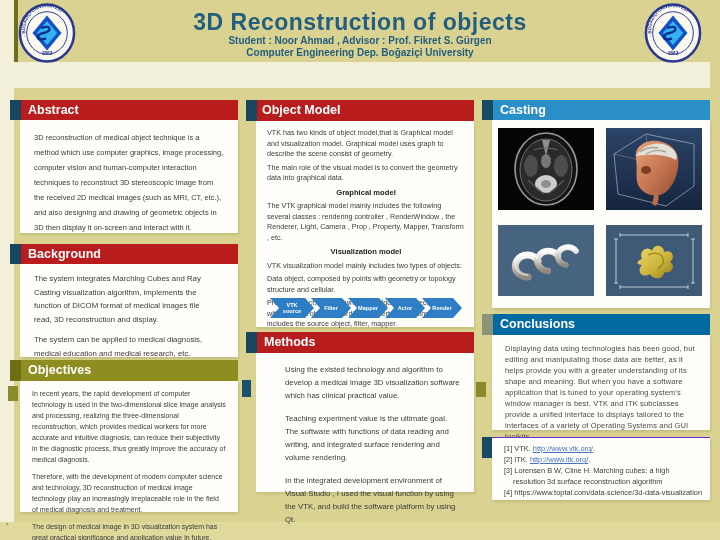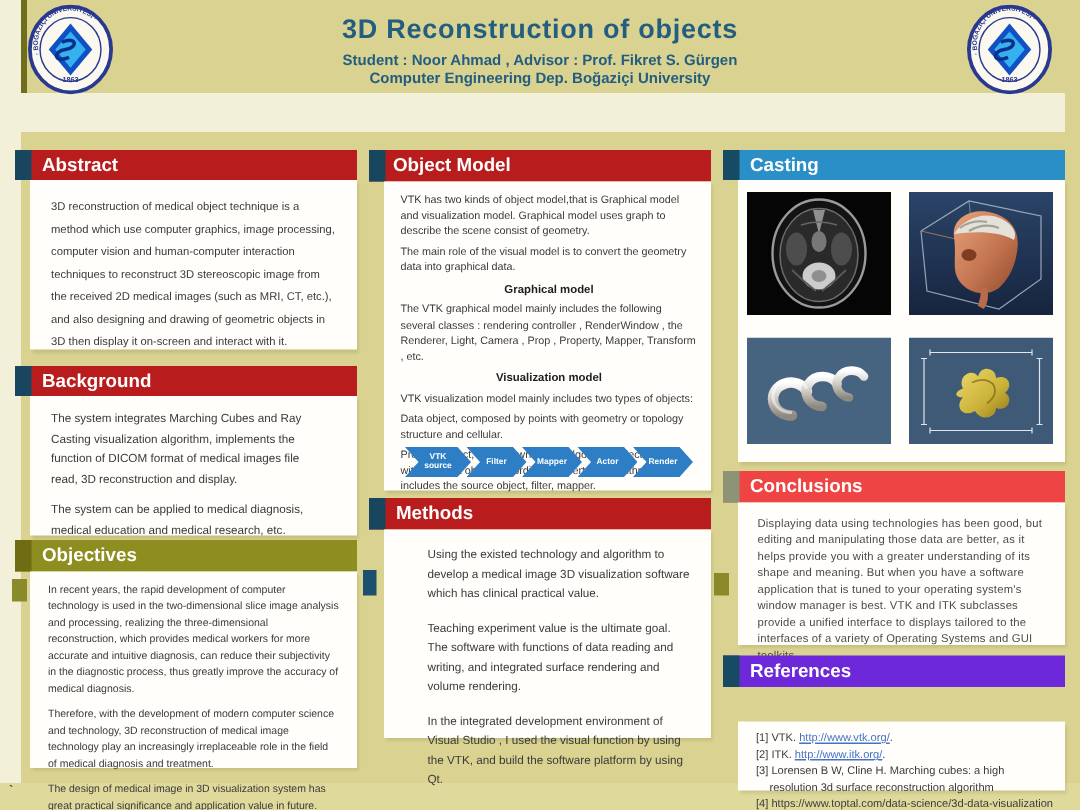--- a/index.html
+++ b/index.html
@@ -5,34 +5,34 @@
   html,body{margin:0;padding:0;}
   .poster{position:relative;width:720px;height:540px;background:#d9d290;overflow:hidden;
           font-family:"Liberation Sans",sans-serif;color:#3a3a3a;}
   .abs{position:absolute;}
   
   .left-strip{left:0;top:0;width:14px;height:522px;background:#f3f0d9;}
   .olive-accent{left:14px;top:0;width:4px;height:62px;background:#6f6e1c;}
   .cream-band{left:14px;top:62px;width:696px;height:26px;background:#f3f0d9;}
   .bottom-band{left:0;top:522px;width:720px;height:18px;background:#e0d99c;}
   
-  .title{left:120px;top:9px;width:480px;text-align:center;font-size:18px;font-weight:bold;
+  .title{left:120px;top:9px;width:480px;text-align:center;font-size:23px;font-weight:bold;
          color:#235e80;letter-spacing:.5px;}
   .sub{left:120px;width:480px;text-align:center;font-size:10px;font-weight:bold;color:#235e80;}
   .sub1{top:35px;} .sub2{top:47px;}
   .logo{width:58px;height:60px;}
   .logo-left{left:18px;top:3px;} .logo-right{left:644px;top:3px;}
   
   .sec-hdr{height:20px;color:#fff;font-weight:bold;font-size:12.5px;line-height:20px;
            padding-left:18px;box-sizing:border-box;width:228px;}
   .hdr-sq{position:absolute;left:0;top:0;width:11px;height:100%;}
   .blue-hdr{background:#b91c1c;} .blue-hdr .hdr-sq{background:#17465e;}
   .olive-hdr{background:#8e8d20;} .olive-hdr .hdr-sq{background:#6e6d14;}
   .bright-hdr{background:#2a8fc7;} .bright-hdr .hdr-sq{background:#174a63;}
-  .sage-hdr{background:#ef4444;} .sage-hdr .hdr-sq{background:#8d9377;}
+  .sage-hdr{background:#0369a1;} .sage-hdr .hdr-sq{background:#8d9377;}
   .ref-hdr{background:#6d28d9;} .ref-hdr .hdr-sq{background:#174a63;}
   
   .box{background:#fffefb;width:218px;box-shadow:1px 2px 2px rgba(90,85,30,.15);box-sizing:border-box;}
   .abstract-box{left:20px;top:120px;height:113px;padding:10px 14px 0 14px;font-size:7.5px;line-height:15px;}
   .background-box{left:20px;top:264px;height:93px;padding:8px 14px 0 14px;font-size:7.8px;line-height:13.5px;}
   .background-box p{margin:0 11px 7px 0;}
   .objectives-box{left:20px;top:381px;height:131px;padding:7px 12px 0 12px;font-size:7px;line-height:11px;}
   .objectives-box p{margin:0 0 6px 0;}
   .om-box{left:256px;top:121px;height:206px;padding:7px 9px 0 11px;font-size:7.2px;line-height:10.5px;}
   .om-box p{margin:0 0 3px 0;}
@@ -42,21 +42,21 @@
         text-align:center;font-size:5.6px;font-weight:bold;line-height:6px;padding:0 7px;box-sizing:border-box;
         clip-path:polygon(0 0,calc(100% - 9px) 0,100% 50%,calc(100% - 9px) 100%,0 100%,9px 50%);
         margin-right:-3px;}
   .chev-first{width:44px;} .chev-n{width:40px;}
   .methods-box{left:256px;top:353px;height:139px;padding:10px 13px 0 13px;font-size:7.8px;line-height:13px;}
   .methods-box p{margin:0 0 10px 16px;}
   .output-box{left:492px;top:120px;height:188px;}
   .out-img{position:absolute;}
   .conclusions-box{left:492px;top:335px;height:95px;padding:8px 13px 0 13px;font-size:7.5px;line-height:11px;
                    color:#4a4a4a;letter-spacing:.15px;}
-  .references-box{left:492px;top:481px;height:46px;padding:5px 8px 13px 12px;font-size:7.4px;line-height:11px;}
+  .references-box{left:492px;top:438px;height:62px;padding:5px 8px 13px 12px;font-size:7.4px;line-height:11px;}
   .ref-item{text-indent:-9px;padding-left:9px;}
   .link{color:#4472c4;text-decoration:underline;cursor:pointer;}
   .accent-sq{position:absolute;}
   .sq-olive{background:#8a8a2a;} .sq-blue{background:#1d4f6e;}
   .foot-mark{left:6px;top:522px;font-size:9px;color:#222;}
 </style>
 </head>
 <body>
 
 <div class="poster">

